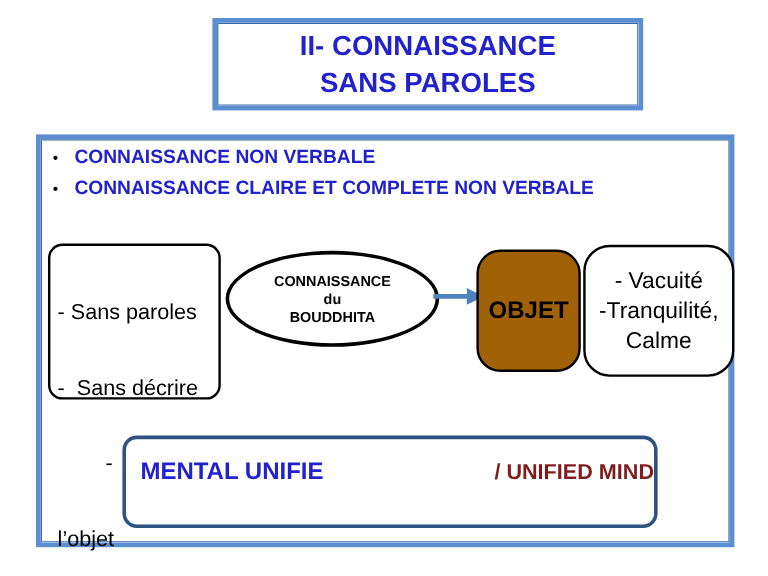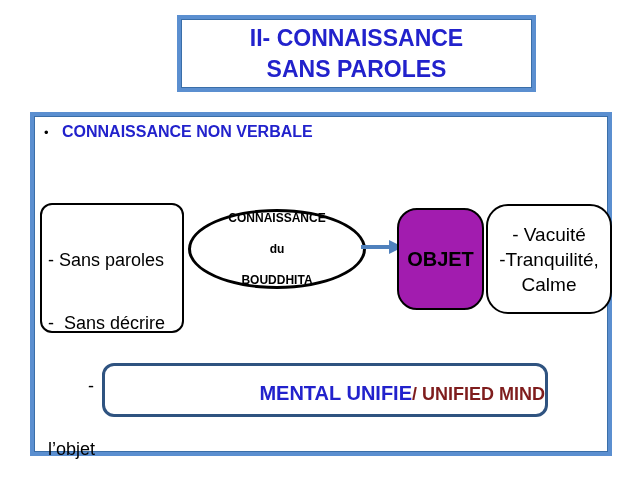--- a/index.html
+++ b/index.html
@@ -51,47 +51,46 @@
     background: #ffffff;
   }
   .ellipse {
     position: absolute; left: 188px; top: 209px; width: 178px; height: 80px;
     box-sizing: border-box;
     border: 3px solid #000000; border-radius: 50%;
     display: flex; flex-direction: column; justify-content: center; align-items: center;
     text-align: center;
     font-size: 12px; font-weight: bold; line-height: 15px;
     background: #ffffff;
-    gap: 16px;
   }
   .arrow {
     position: absolute; left: 361px; top: 239px; width: 42px; height: 16px;
   }
   .objet-box {
     position: absolute; left: 397px; top: 208px; width: 87px; height: 102px;
     box-sizing: border-box;
     border: 2.5px solid #000000; border-radius: 20px;
     display: flex; justify-content: center; align-items: center;
     font-size: 20px; font-weight: bold;
-    background: #a21caf;
+    background: #a16207;
   }
   .right-box {
     position: absolute; left: 486px; top: 204px; width: 126px; height: 110px;
     box-sizing: border-box;
     border: 2.5px solid #000000; border-radius: 22px;
     display: flex; flex-direction: column; justify-content: center; 
     text-align: center;
     font-size: 19px; line-height: 25px;
     background: #ffffff;
   }
   .bottom-box {
-    position: absolute; left: 102px; top: 363px; width: 446px; height: 54px;
+    position: absolute; left: 102px; top: 363px; width: 446px; height: 77px;
     box-sizing: border-box;
     border: 3px solid #2F5380; border-radius: 12px;
-    display: flex; justify-content: flex-end; align-items: baseline;
+    display: flex; justify-content: space-between; align-items: baseline;
     background: #ffffff;
     padding-top: 16px;
     padding-left: 12px;
   }
   .bottom-box .primary { color: #2222CC; font-size: 20px; font-weight: bold; }
   .bottom-box .secondary { color: #7f1d1d; font-size: 18px; font-weight: bold; }
 </style>
 </head>
 <body>
 
@@ -101,20 +100,24 @@
     <div>II- CONNAISSANCE</div>
     <div>SANS PAROLES</div>
   </div>
 
   <div class="outer-box"></div>
 
   <div class="bullets">
     <div class="bullet-row">
       <span class="dot"></span>
       <span>CONNAISSANCE NON VERBALE</span>
+    </div>
+    <div class="bullet-row">
+      <span class="dot"></span>
+      <span>CONNAISSANCE CLAIRE ET COMPLETE NON VERBALE</span>
     </div>
   </div>
 
   <div class="left-box">
     <div>- Sans paroles</div>
     <div>-  Sans décrire</div>
     <div>        -</div>
     <div>l’objet</div>
     
     

